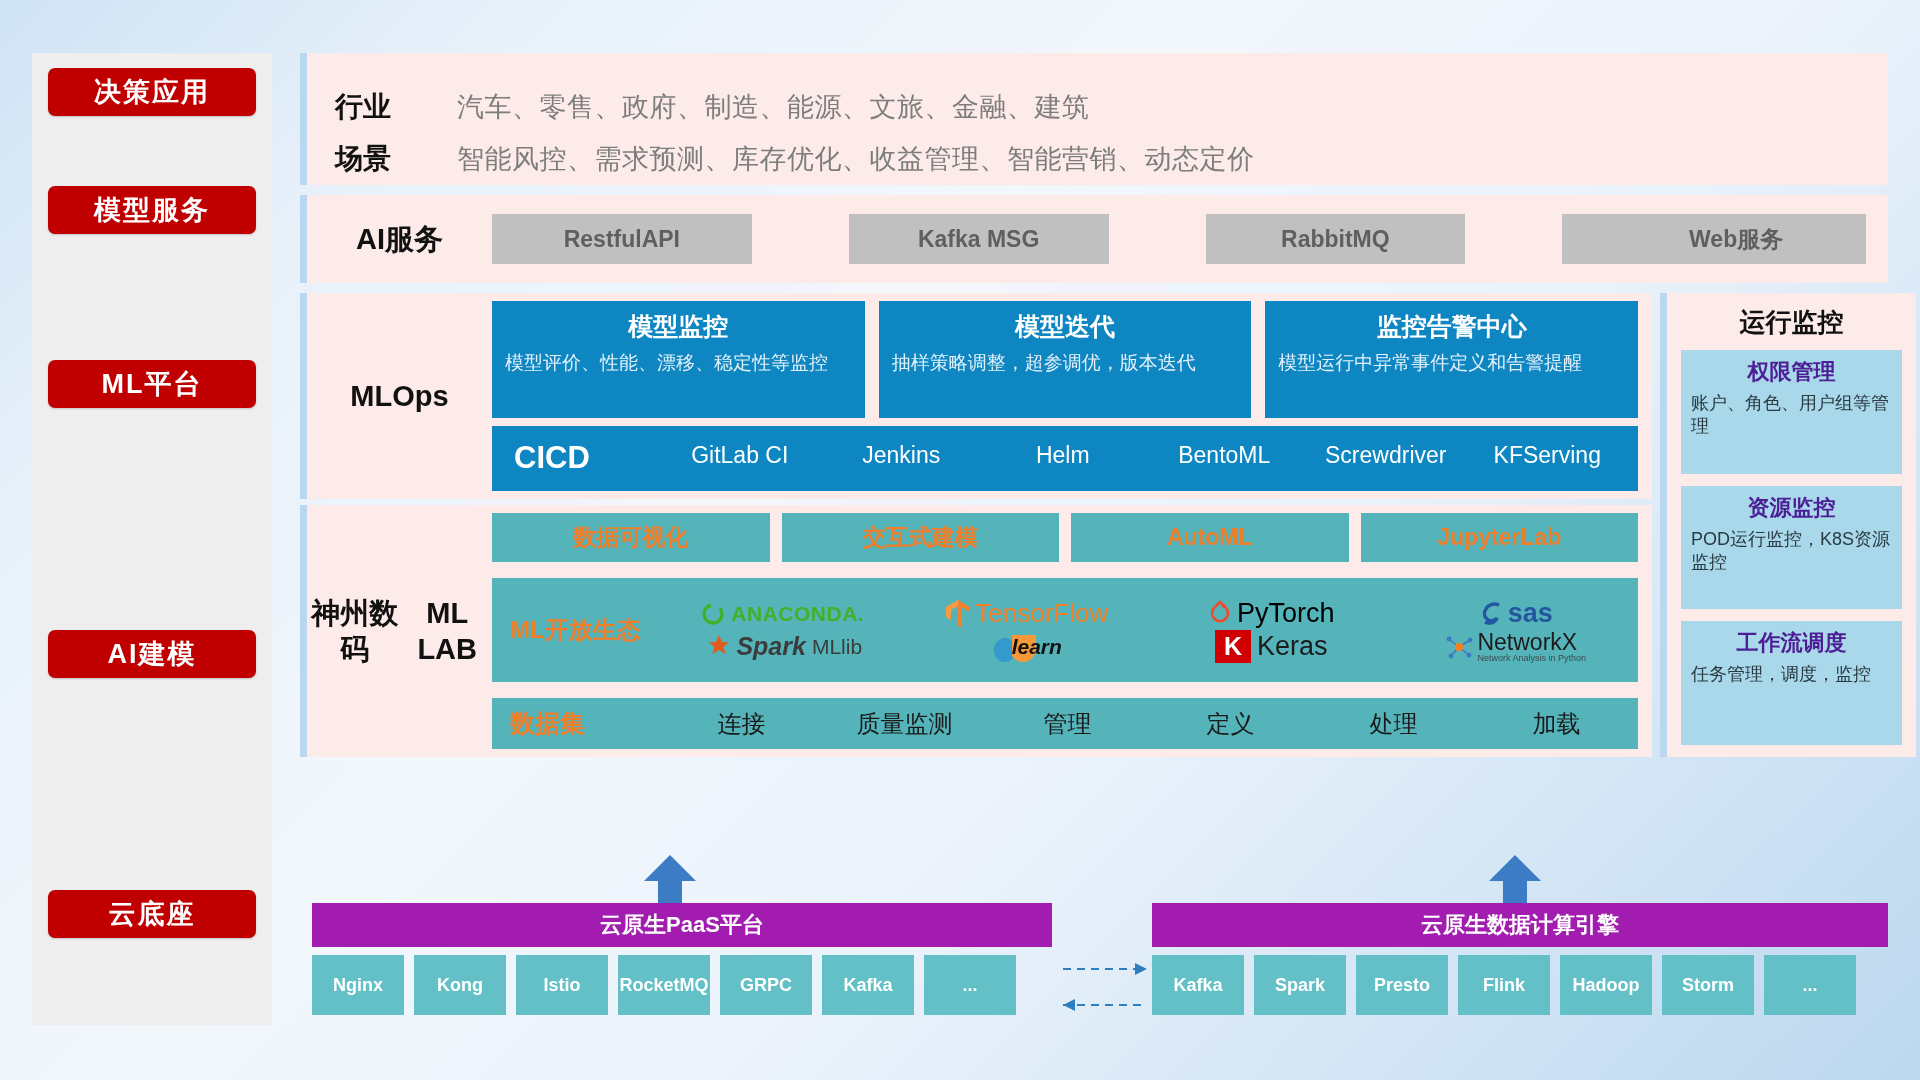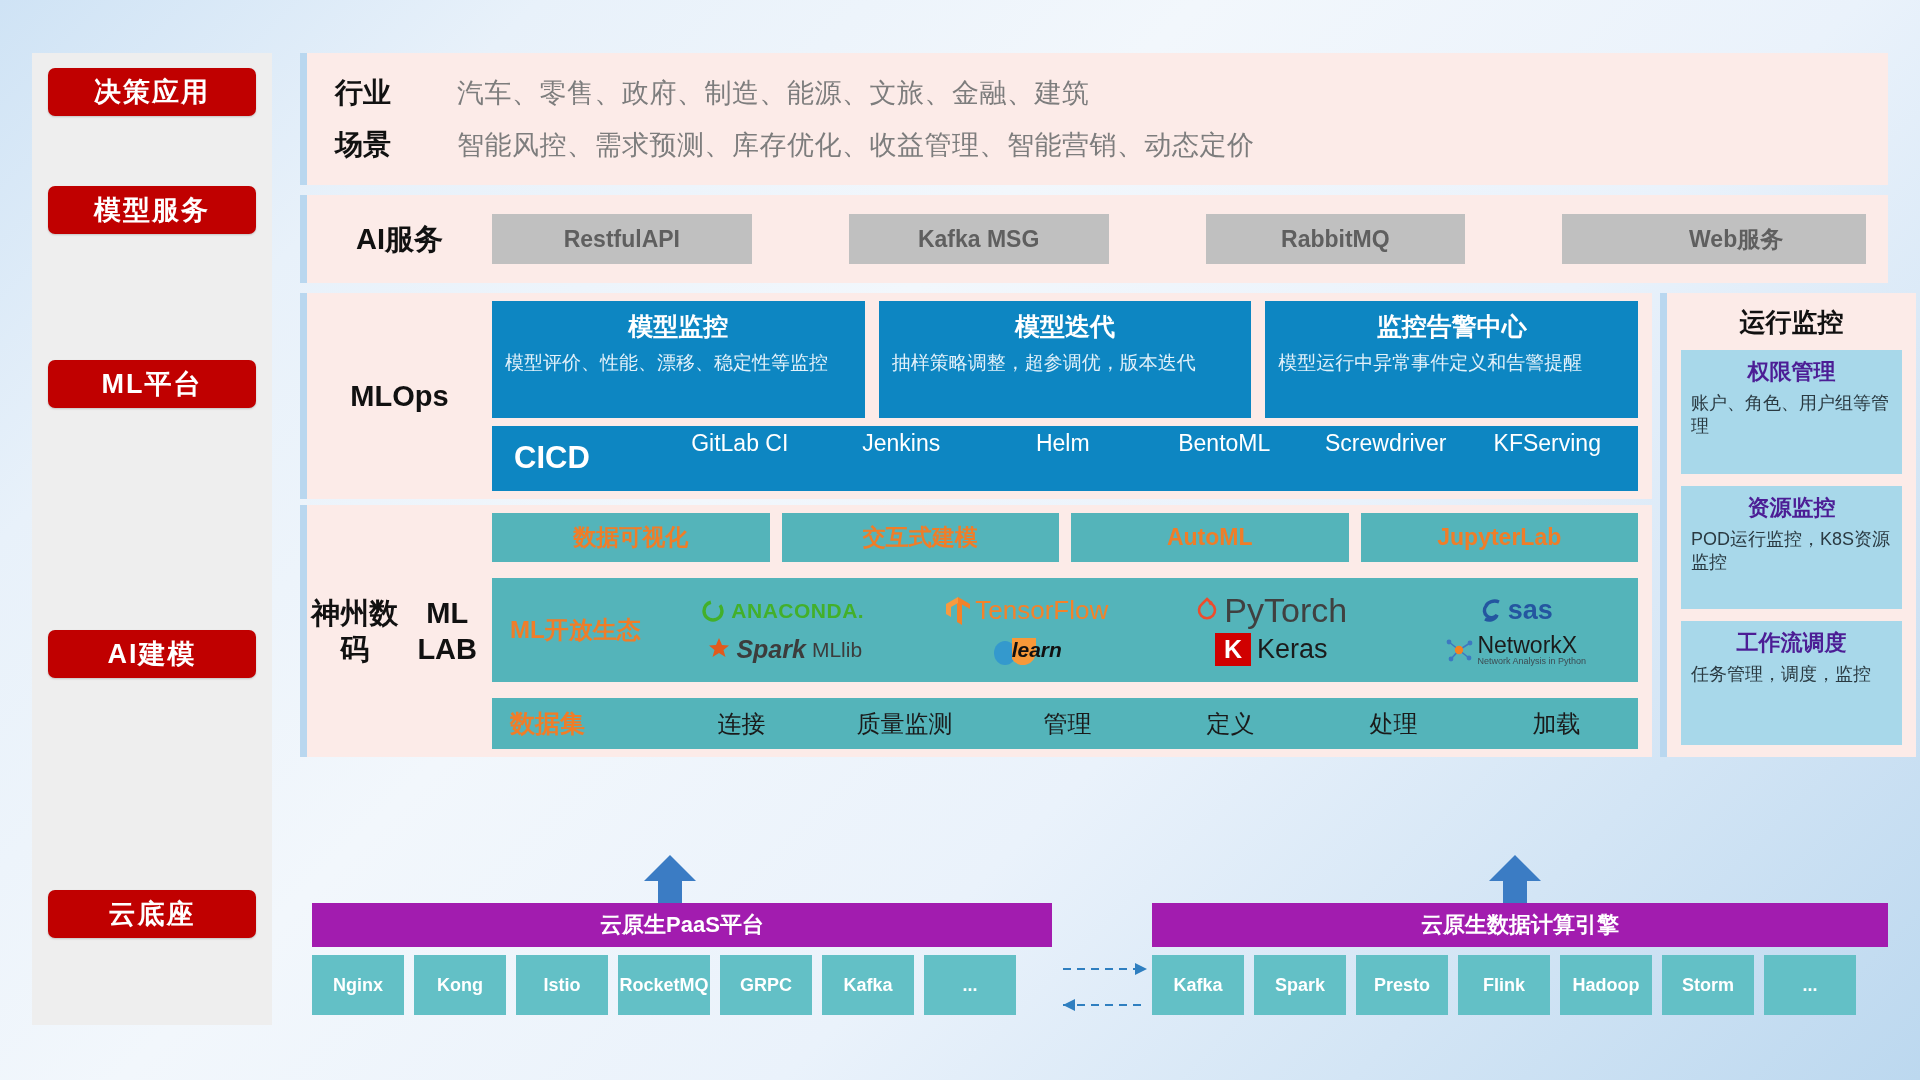--- a/index.html
+++ b/index.html
@@ -41,21 +41,21 @@
   }
   .band-inner { display: flex; height: 100%; }
   .band-label {
     flex: 0 0 185px;
     display: flex; align-items: center; justify-content: center;
     font-size: 29px; font-weight: bold; color: #111; text-align: center;
     line-height: 1.25;
   }
   
   #band-decision { top: 0; height: 132px; }
-  .dec-table { flex: 1; display: flex; flex-direction: column; justify-content: center; padding-right: 20px;}
+  .dec-table { flex: 1; display: flex; flex-direction: column; justify-content: flex-end; padding-right: 20px;}
   .dec-row { display: flex; align-items: center; height: 52px; }
   .dec-key {
     flex: 0 0 150px; font-size: 28px; font-weight: bold; color: #111;
     padding-left: 28px;
   }
   .dec-val { font-size: 27px; color: #7d7d7d; letter-spacing: .5px;}
   #band-decision .band-label { flex: 0 0 0; width: 0; }
   
   #band-aiservice { top: 142px; height: 88px; }
   #band-aiservice .band-label { flex: 0 0 185px; }
@@ -82,21 +82,21 @@
   .mlops-card-desc { color: #e2f1fa; font-size: 19px; line-height: 1.32; }
   .cicd-bar {
     background: #0d86c2; height: 66px; display: flex; align-items: center;
     padding: 0 10px 0 22px; overflow: hidden;
   }
   .cicd-title {
     color: #fff; font-size: 31px; font-weight: bold; flex: 0 0 145px;
   }
   .cicd-item {
     color: #fff; font-size: 23px; flex: 1; text-align: center;
-    line-height: 1.0; word-break: break-all; align-self: flex-start; padding-top: 6px;
+    line-height: 1.0; word-break: break-all; align-self: flex-start; padding-top: 18px;
   }
   
   #band-mllab { top: 452px; height: 252px; width: 1352px; }
   #band-mllab .band-label { flex: 0 0 185px; }
   .lab-col { flex: 1; display: flex; flex-direction: column; padding: 8px 14px 8px 0; gap: 16px; }
   .lab-tools { display: flex; gap: 12px; height: 54px; }
   .lab-tool {
     flex: 1; background: #54b4ba; color: #f07d28;
     font-size: 23px; font-weight: bold;
     display: flex; align-items: center; justify-content: center;
@@ -262,21 +262,21 @@
                   <polygon points="13,1 1,8 1,18 6,21 6,11 13,7" fill="#f79a40"></polygon>
                 </svg>
               <span style="color:#f4822a;font-size:26px;">TensorFlow</span>
             </div>
 
             <div style="display:flex;align-items:center;gap:5px;">
               <svg width="24" height="28" viewBox="0 0 24 28">
                   <path d="M12 2 L17 7 A8 8 0 1 1 7 7 Z" fill="none" stroke="#ee4c2c" stroke-width="2.6"></path>
                   <circle cx="15.6" cy="6" r="1.9" fill="#ee4c2c"></circle>
                 </svg>
-              <span style="color:#404040;font-size:34px;">PyTorch</span>
+              <span style="color:#000000;font-size:27px;">PyTorch</span>
             </div>
 
             <div style="display:flex;align-items:center;gap:3px;">
               <svg width="26" height="28" viewBox="0 0 26 28">
                   <path d="M20 5 A9 7 0 0 0 7 9 A7 7 0 0 0 18 18 A8 7 0 0 1 6 22" fill="none" stroke="#2456a0" stroke-width="3.4"></path>
                 </svg>
               <span style="color:#2456a0;font-size:27px;font-weight:bold;">sas</span>
             </div>
 
             <div style="display:flex;align-items:center;gap:6px;">

